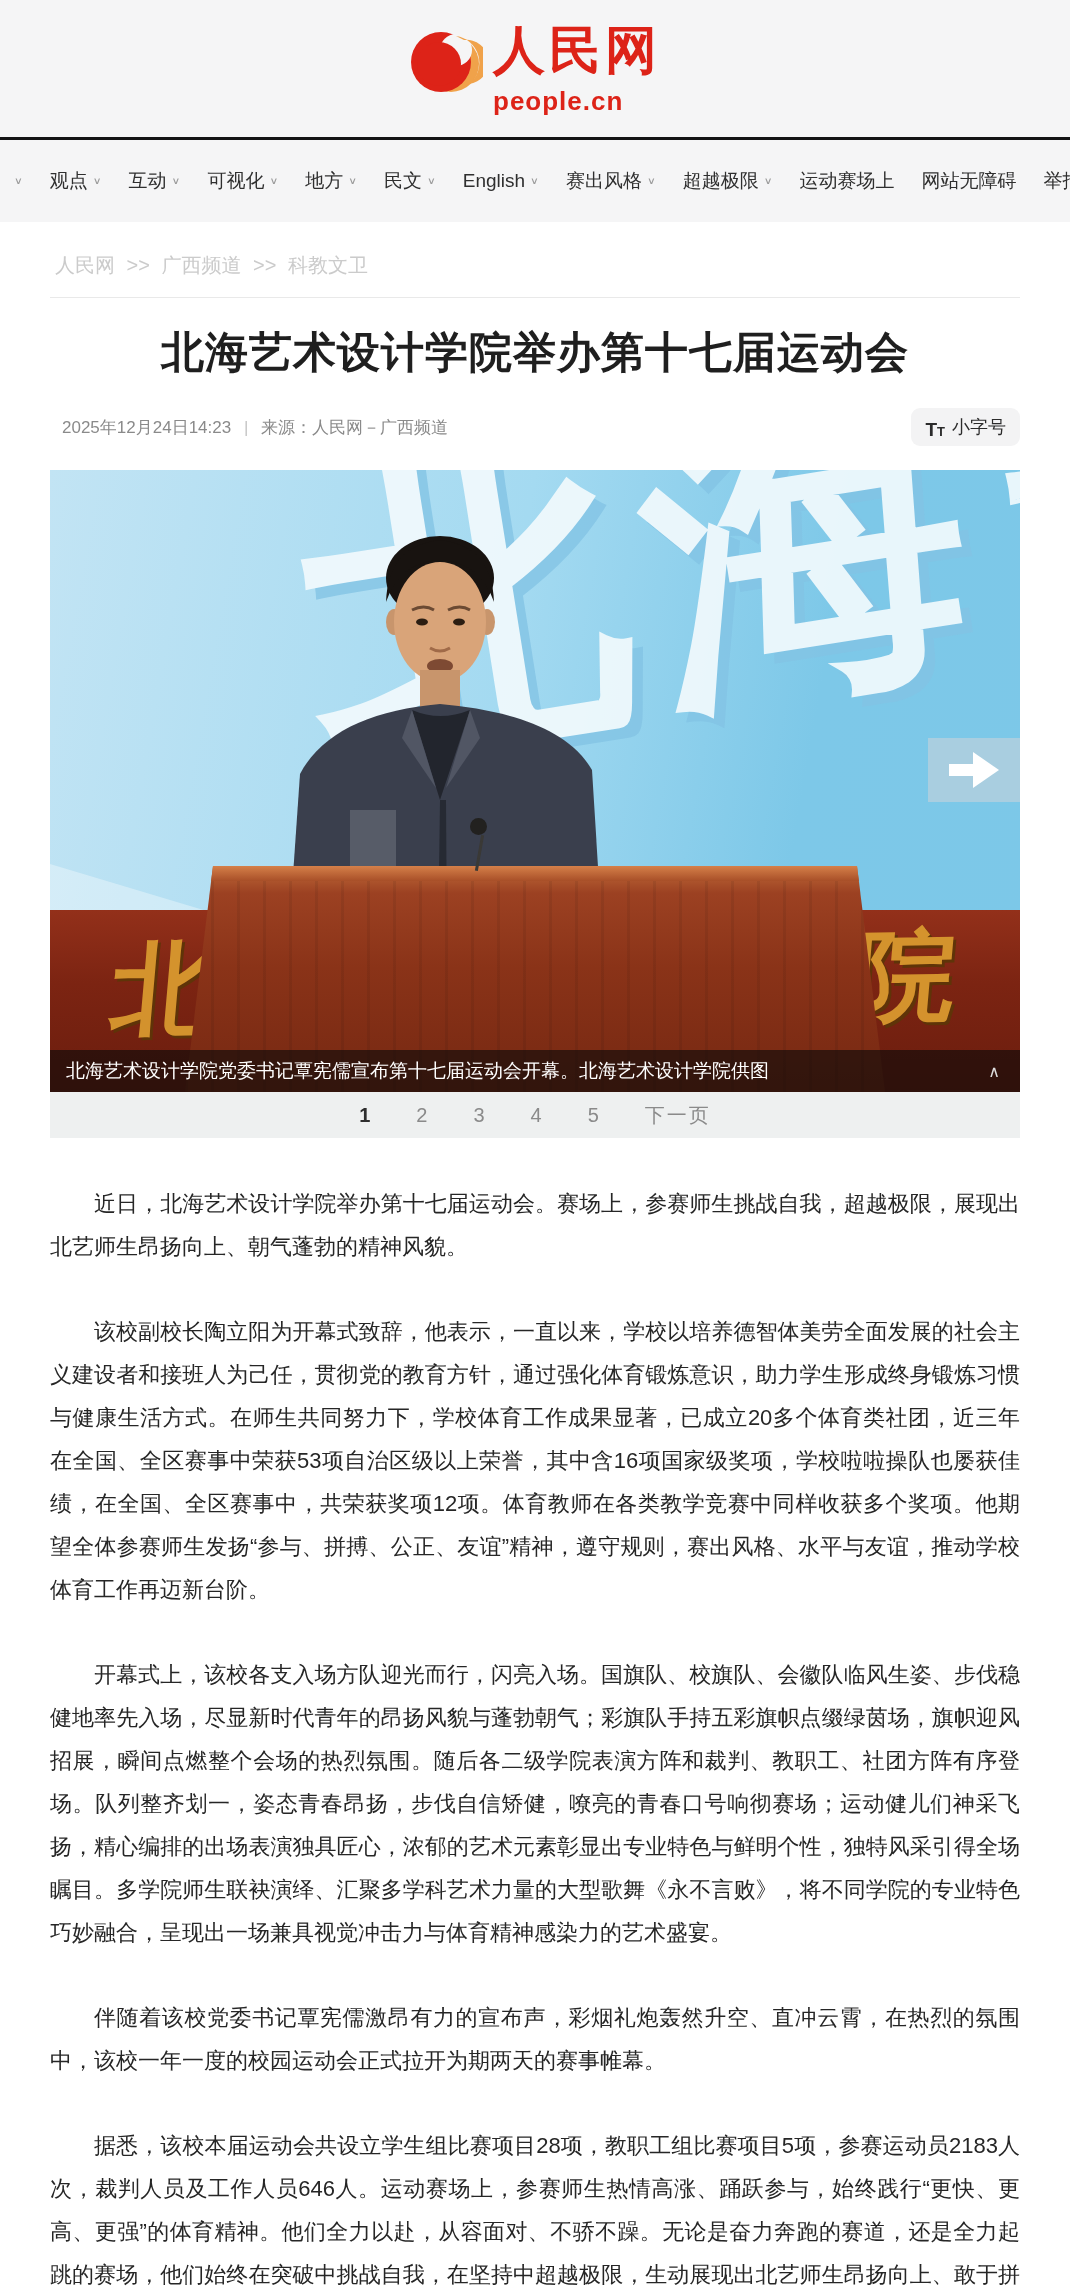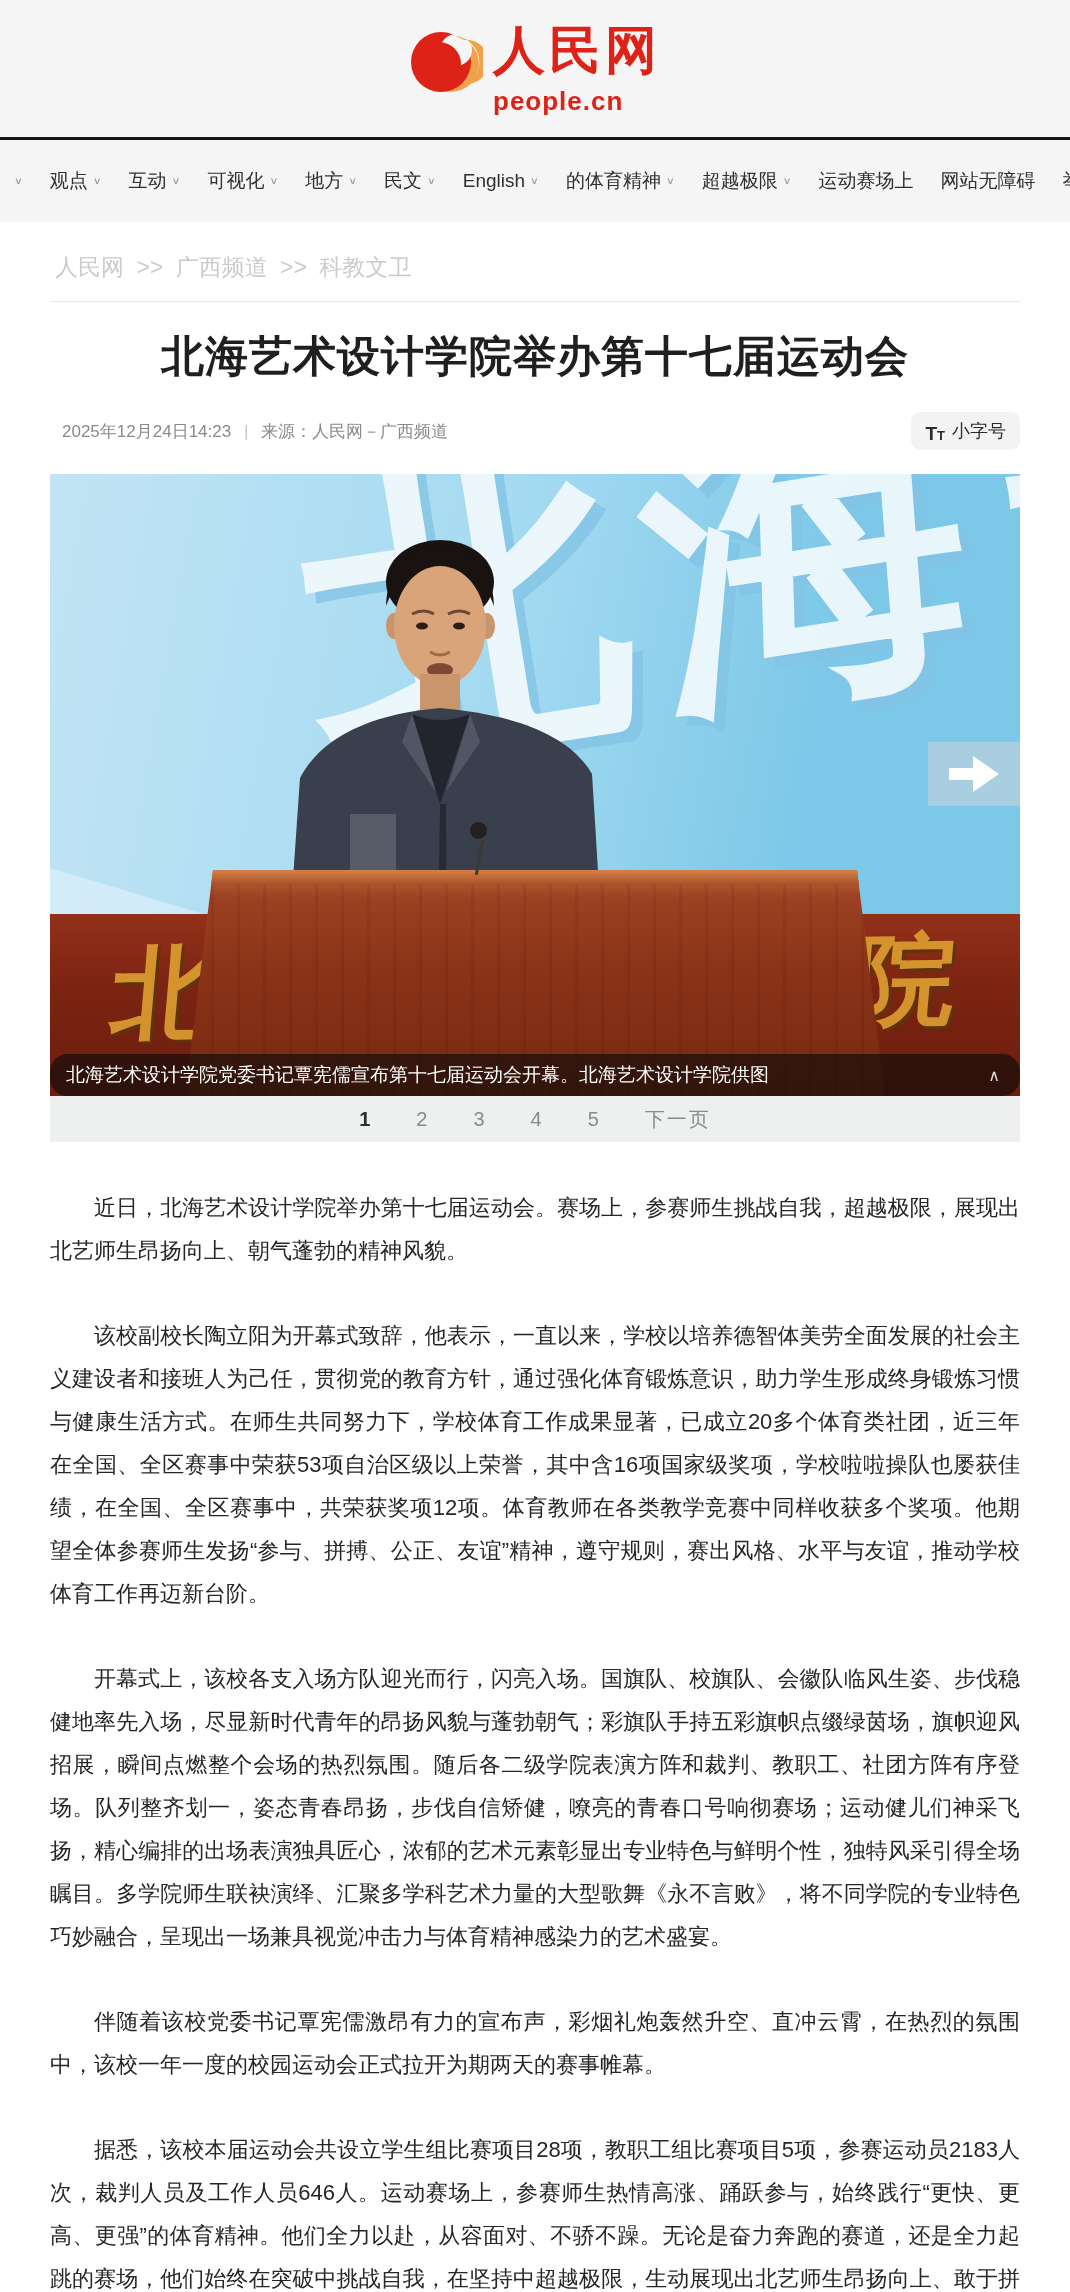--- a/index.html
+++ b/index.html
@@ -26,21 +26,21 @@
   .nav-bar{
     height:82px; background:#f5f5f6;
     display:flex; align-items:center; gap:27px;
     padding:0 14px; font-size:19px; color:#2f2f2f;
   }
   .nav-item{ display:flex; align-items:center; gap:5px; cursor:pointer; white-space:nowrap; }
   .chev{ font-size:12px; color:#9a9a9a; transform:scaleY(.8); }
   .nav-spacer{ margin-left:auto; }
   .nav-sep{ width:1px; height:42px; background:#ddd; }
   
-  .breadcrumb{ padding:30px 0 0 55px; font-size:23px; color:#cbcbcb; }
+  .breadcrumb{ padding:30px 0 0 55px; font-size:20px; color:#cbcbcb; }
   .breadcrumb a{ color:#cbcbcb; text-decoration:none; cursor:pointer; }
   .crumb-sep{ margin:0 6px; }
   
   .article{ width:970px; margin:18px auto 0; border-top:1px solid #e9e9e9; padding-top:26px; }
   .article-title{
     text-align:center; font-size:43px; font-weight:bold; color:#1f1f1f; letter-spacing:1px;
   }
   .meta-row{ margin-top:26px; display:flex; align-items:center; justify-content:space-between; }
   .meta-left{ font-size:17px; color:#8a8a8a;margin-left:12px; }
   .meta-left .pipe{ color:#c5c5c5; margin:0 8px; }
@@ -99,21 +99,21 @@
   .mic .stem{ width:3px; height:36px; background:#3a3936; margin-left:8px; transform:rotate(10deg); }
   .carousel-next{
     position:absolute; right:0; top:268px; z-index:6;
     width:92px; height:64px; background:rgba(205,212,216,.55);
     display:flex; align-items:center; justify-content:center; cursor:pointer;
   }
   .photo-caption{
     position:absolute; left:0; right:0; bottom:0; height:42px; z-index:5;
     background:rgba(10,10,10,.62); color:#fff;
     display:flex; align-items:center; justify-content:space-between;
-    padding:0 16px; font-size:19px;border-radius:18px;
+    padding:0 16px; font-size:19px;
   }
   .caption-collapse{ color:#ddd; font-size:16px; cursor:pointer; padding:0 4px; }
   
   .pager{
     width:970px; margin:0 auto; height:46px; background:#eef0f0;
     display:flex; align-items:center; justify-content:center; gap:46px;
     font-size:20px; color:#8a8a8a;
   }
   .page-num{ cursor:pointer; }
   .page-num.current{ color:#2e2e2e; font-weight:bold; }
@@ -165,21 +165,21 @@
     </span>
   <span class="nav-item">
       <span>民文</span>
       <span class="chev">∨</span>
     </span>
   <span class="nav-item">
       <span>English</span>
       <span class="chev">∨</span>
     </span>
   <span class="nav-item">
-      <span>的体育精神</span>
+      <span>赛出风格</span>
       <span class="chev">∨</span>
     </span>
   <span class="nav-item">
       <span>超越极限</span>
       <span class="chev">∨</span>
     </span>
   <span class="nav-item">
       <span>运动赛场上</span>
     </span>
   <span class="nav-item">

